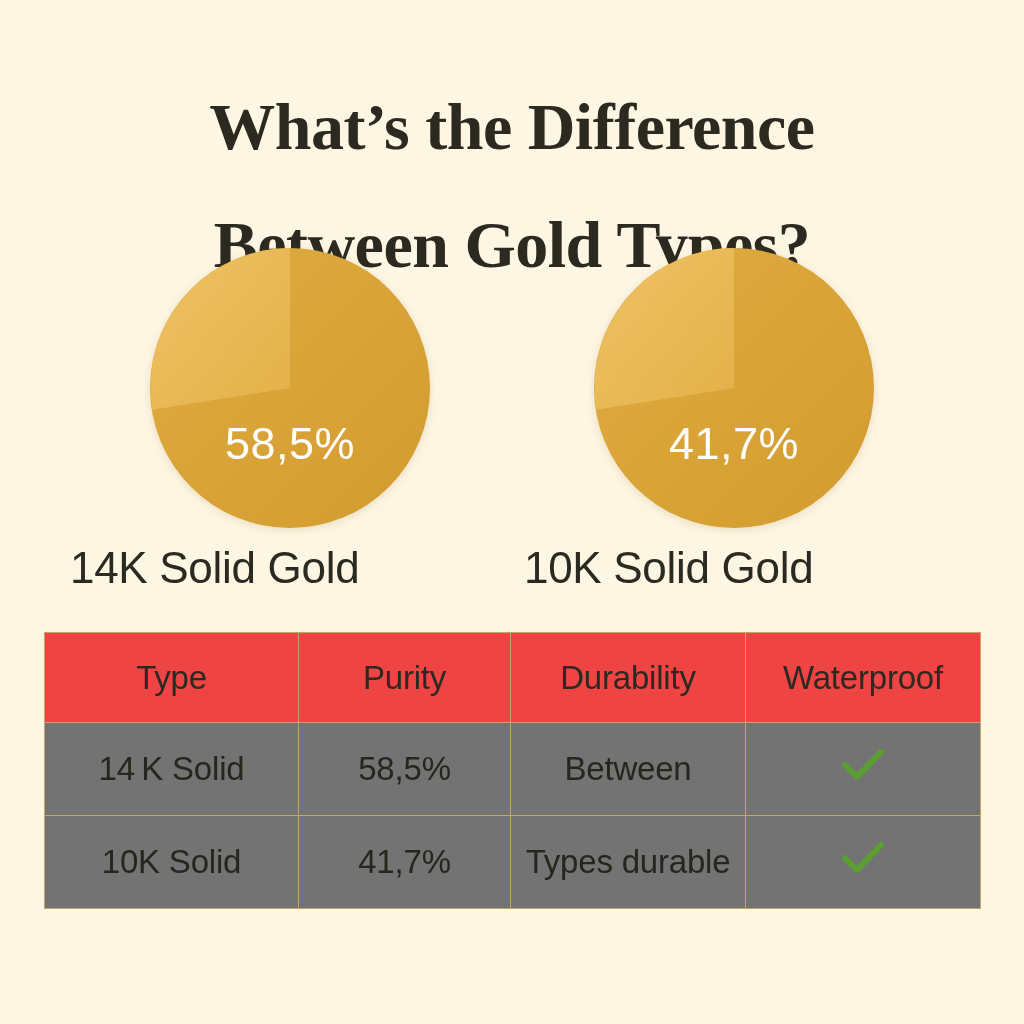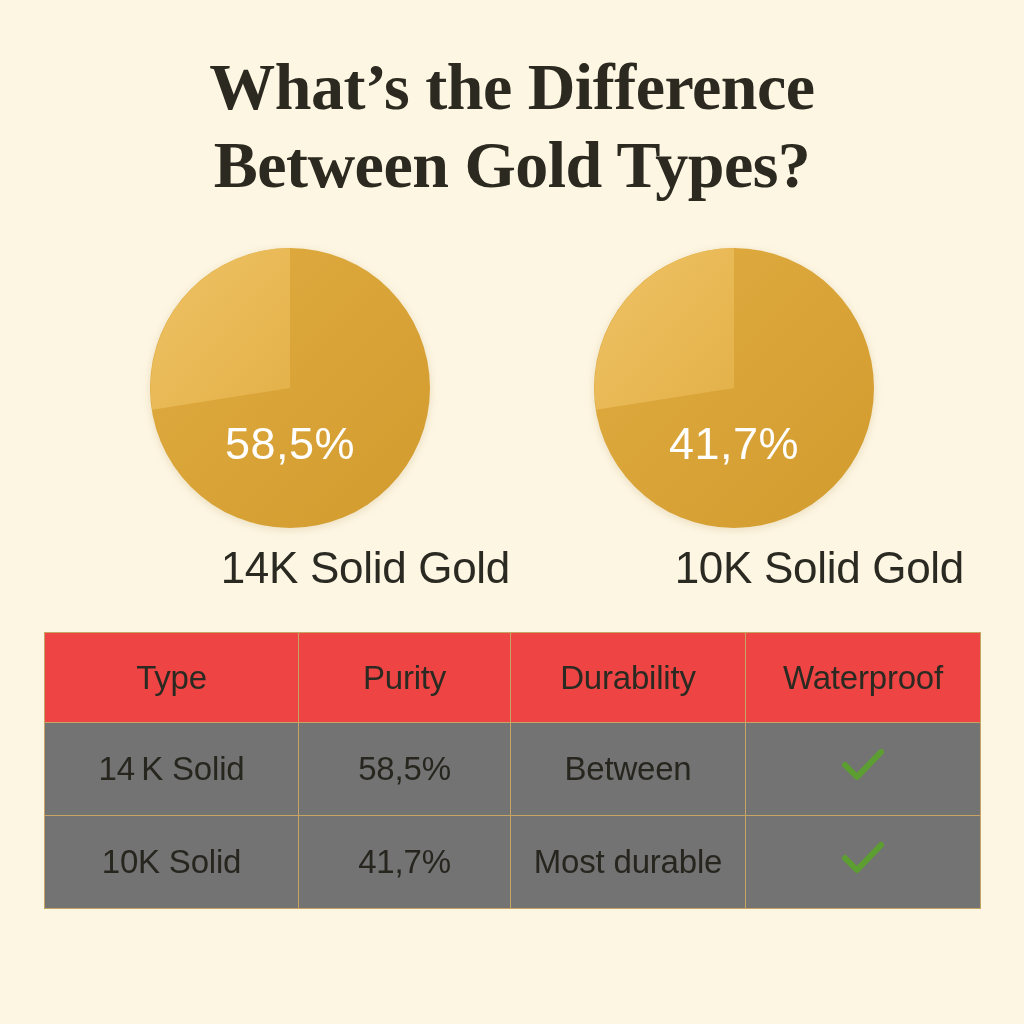--- a/index.html
+++ b/index.html
@@ -24,21 +24,21 @@
     left:0;
     width:1024px;
     text-align:center;
     font-family:"Liberation Serif", serif;
     font-weight:700;
     font-size:66px;
     line-height:1.18;
     letter-spacing:-0.5px;
     color:#2C2A20;
   }
-  .title .line { display:block; }
+  .title .line { display:block;margin-top:40px; }
 
   
   .pies {
     position:absolute;
     top:248px;
     left:0;
     width:1024px;
     height:300px;
   }
 
@@ -77,21 +77,21 @@
     position:absolute;
     top:543px;
     left:0;
     width:1024px;
     height:60px;
   }
   .caption {
     position:absolute;
     top:0;
     width:440px;
-    text-align:right;
+    text-align:left;
     font-size:44px;
     font-weight:400;
     color:#2B2A22;
     letter-spacing:-0.3px;
   }
   .caption.left  { left:70px; }
   .caption.right { left:524px; }
   .gold-table {
     width:936px;
     border-collapse:collapse;
@@ -209,21 +209,21 @@
         <span class="check">
           <svg width="44" height="34" viewBox="0 0 44 34" aria-hidden="true">
             <path d="M4,17 L16,29 L40,4" fill="none" stroke="#5C9E32" stroke-width="6" stroke-linecap="round" stroke-linejoin="round"></path>
           </svg>
         </span>
       </td>
     </tr>
     <tr>
       <td>10K Solid</td>
       <td>41,7%</td>
-      <td>Most durable</td>
+      <td>Types durable</td>
       <td>
         <span class="check">
           <svg width="44" height="34" viewBox="0 0 44 34" aria-hidden="true">
             <path d="M4,17 L16,29 L40,4" fill="none" stroke="#5C9E32" stroke-width="6" stroke-linecap="round" stroke-linejoin="round"></path>
           </svg>
         </span>
       </td>
     </tr>
   </tbody>
 </table>

